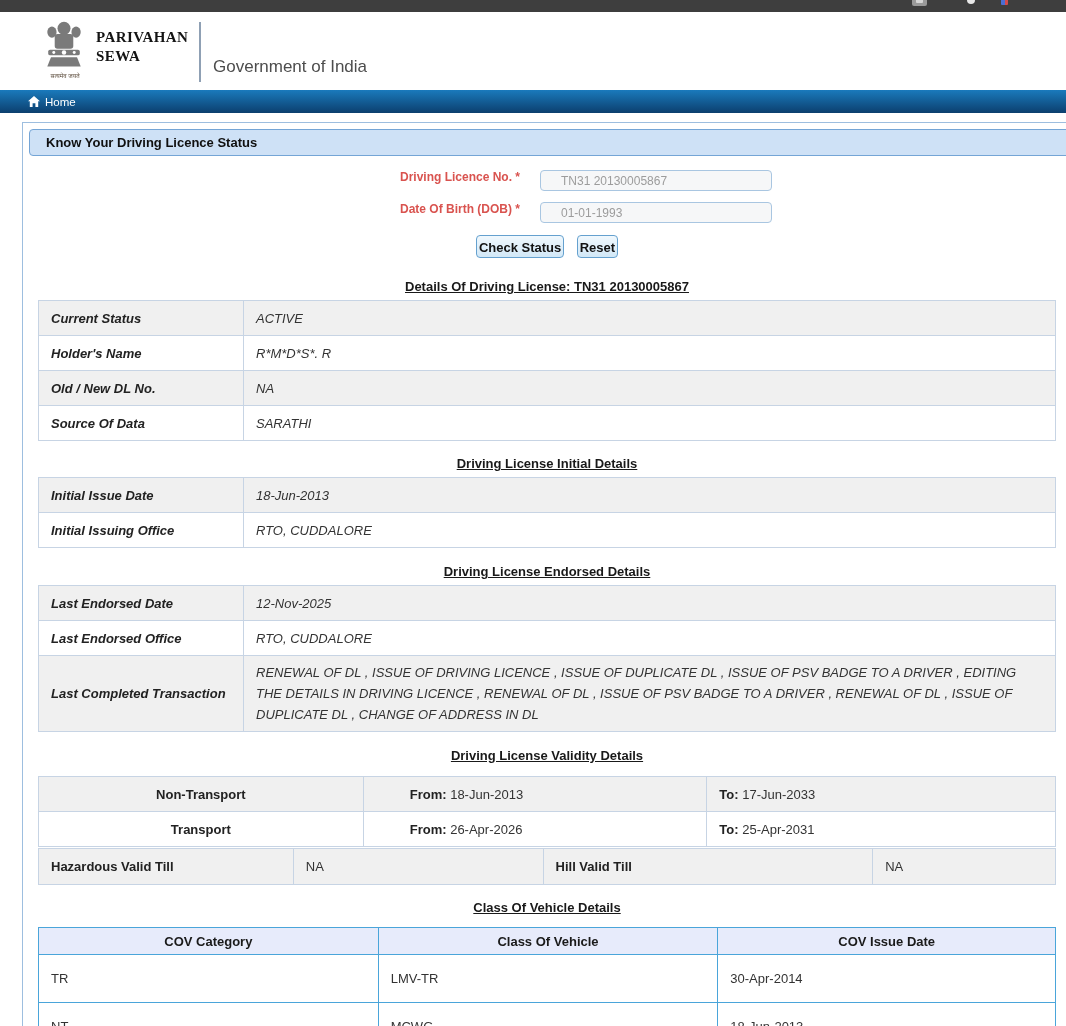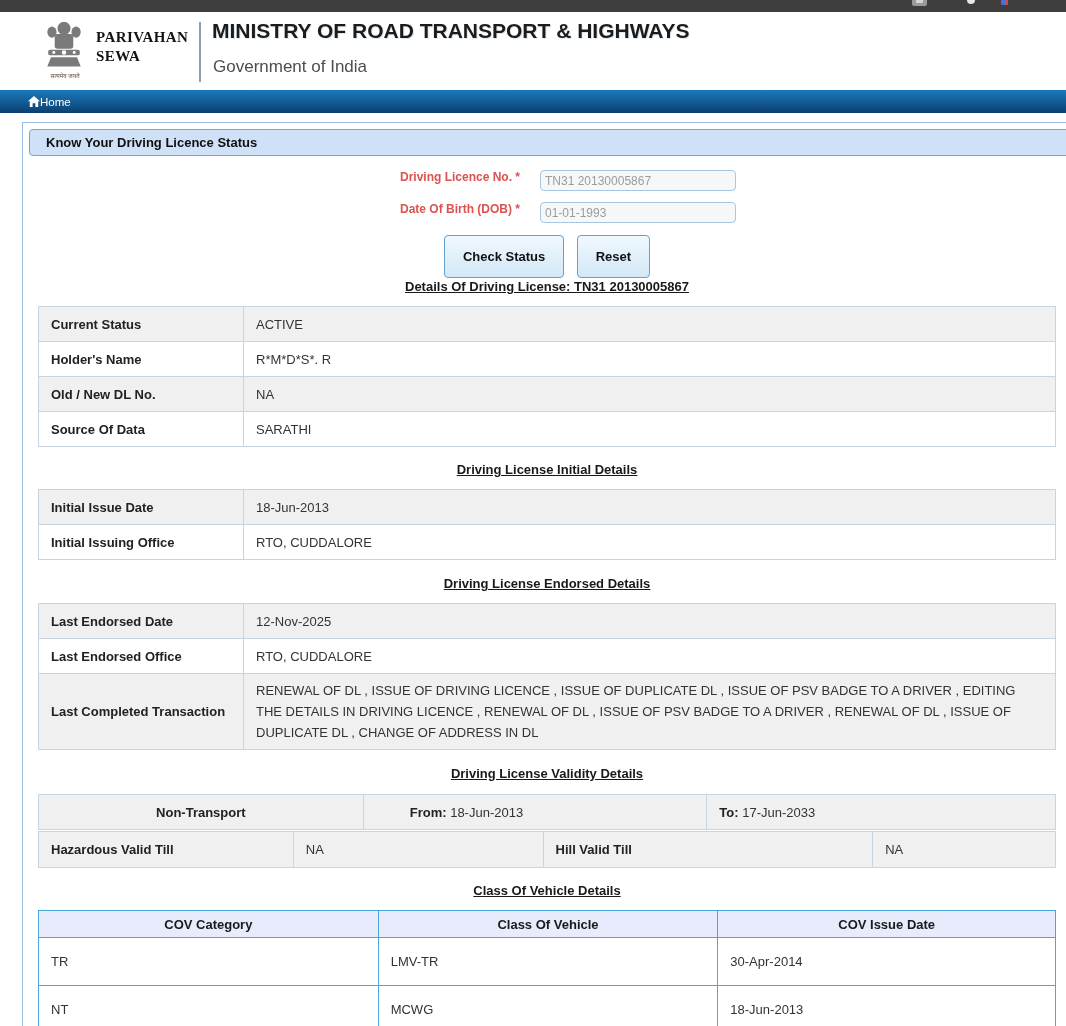--- a/index.html
+++ b/index.html
@@ -46,21 +46,21 @@
   }
   .hdr-subtitle { position: absolute; left: 197px; top: 45px; font-size: 17px; color: #4d4d4d; }
 
   
   .navbar {
     position: absolute; left: 0; top: 90px; width: 1066px; height: 23px;
     background: linear-gradient(#1a7abc, #0c3f6e);
   }
   .nav-home {
     position: absolute; left: 28px; top: 0; height: 23px; display: flex; align-items: center;
-    color: #ffffff; font-size: 11.5px; cursor: pointer;
+    gap: 5px; color: #ffffff; font-size: 11.5px; cursor: pointer;
   }
 
   
   .panel {
     position: absolute; left: 22px; top: 122px; width: 1056px; height: 920px;
     border: 1px solid #9dbedf; background: #ffffff;
   }
   .panel-header {
     margin: 6px; height: 27px; line-height: 25px;
     background: #cee1f6; border: 1px solid #74a5d6; border-radius: 4px;
@@ -70,48 +70,48 @@
 
   
   .form-row { display: flex; align-items: flex-start; height: 24px; }
   .form-row.first { margin-top: 14px; }
   .form-row + .form-row { margin-top: 8px; }
   .form-label {
     width: 482px; text-align: right; font-size: 12px; font-weight: bold; color: #d9534f;
     padding-right: 0; flex: none;
   }
   .form-input {
-    margin-left: 20px; width: 196px; height: 21px; flex: none;
+    margin-left: 20px; width: 232px; height: 21px; flex: none;
     border: 1px solid #a9c6e1; border-radius: 4px; background: #f6f7f8;
-    color: #9c9c9c; font-size: 12px; padding: 0 4px; outline: none;
+    color: #9c9c9c; font-size: 12px; padding: 0 20px; outline: none;
     font-family: "Liberation Sans", sans-serif;
   }
   .btn-row { margin-top: 9px; text-align: center; height: 25px; }
   .btn {
-    display: inline-block; height: 43px; padding: 0 18px; margin: 0 4px;
+    display: inline-block; height: 23px; padding: 0 2px; margin: 0 4px;
     background: linear-gradient(#f0f8fd, #d2e8f7);
     border: 1px solid #65a1cf; border-radius: 4px;
     font-size: 13px; font-weight: bold; color: #111; line-height: 23px; cursor: pointer;
     font-family: "Liberation Sans", sans-serif;
   }
 
   
   .sec-heading {
     text-align: center; font-size: 13px; font-weight: bold; color: #191919;
     text-decoration: underline; height: 16px;
   }
   .h-details  { margin-top: 19px; }
   .h-initial  { margin-top: 15px; }
   .h-endorsed { margin-top: 16px; }
   .h-validity { margin-top: 16px; }
   .h-cov      { margin-top: 15px; }
 
   
   table { border-collapse: collapse; width: 1018px; font-size: 13px; color: #333; }
-  .kv-table { margin-top: 11px; }
+  .kv-table { margin-top: 5px; font-style: italic; }
   .kv-table td { border: 1px solid #c7d4e4; height: 35px; padding: 0 12px; }
   .kv-table td.lbl { font-weight: bold; color: #222; width: 205px; }
   tr.row-g td { background: #f0f0f0; }
   tr.row-w td { background: #ffffff; }
   td.multiline { height: 75px; padding: 6px 12px; line-height: 21px; vertical-align: middle; }
 
   .validity-table { margin-top: 12px; }
   .validity-table td { border: 1px solid #c7d4e4; height: 35px; padding: 0 12px; }
   .validity-table td.lbl { font-weight: bold; color: #222; width: 325px; text-align: center; }
   .validity-table td.c-from { width: 344px; padding-left: 46px; }
@@ -158,21 +158,20 @@
       <circle cx="11" cy="35" r="1.6" fill="#ffffff"></circle>
       <circle cx="33" cy="35" r="1.6" fill="#ffffff"></circle>
     </svg>
     <div class="emblem-caption">सत्यमेव जयते</div>
     <div class="logo-text">
       <div>PARIVAHAN</div>
       <div>SEWA</div>
     </div>
   </div>
   <div class="hdr-divider"></div>
-  <div class="hdr-title">MINISTRY OF ROAD TRANSPORT &amp; HIGHWAYS</div>
   <div class="hdr-subtitle">Government of India</div>
 </div>
 
 <div class="navbar">
   <div class="nav-home">
     <svg width="12" height="11" viewBox="0 0 12 11">
       <path d="M6 0 L12 5.2 H10.2 V11 H7.4 V7.2 H4.6 V11 H1.8 V5.2 H0 Z" fill="#ffffff"></path>
     </svg>
     <span>Home</span>
   </div>
@@ -251,20 +250,25 @@
     </table>
 
     <div class="sec-heading h-validity">Driving License Validity Details</div>
     <table class="validity-table">
       <tbody>
         <tr class="row-g">
           <td class="lbl">Non-Transport</td>
           <td class="c-from"><span class="pfx">From:</span> <span>18-Jun-2013</span></td>
           <td class="c-to"><span class="pfx">To:</span> <span>17-Jun-2033</span></td>
         </tr>
+        <tr class="row-w">
+          <td class="lbl">Transport</td>
+          <td class="c-from"><span class="pfx">From:</span> <span>26-Apr-2026</span></td>
+          <td class="c-to"><span class="pfx">To:</span> <span>25-Apr-2031</span></td>
+        </tr>
       </tbody>
     </table>
 
     <table class="hazard-table">
       <tbody>
         <tr>
           <td class="lbl hz1">Hazardous Valid Till</td>
           <td class="hz2">NA</td>
           <td class="lbl hz3">Hill Valid Till</td>
           <td class="hz4">NA</td>

